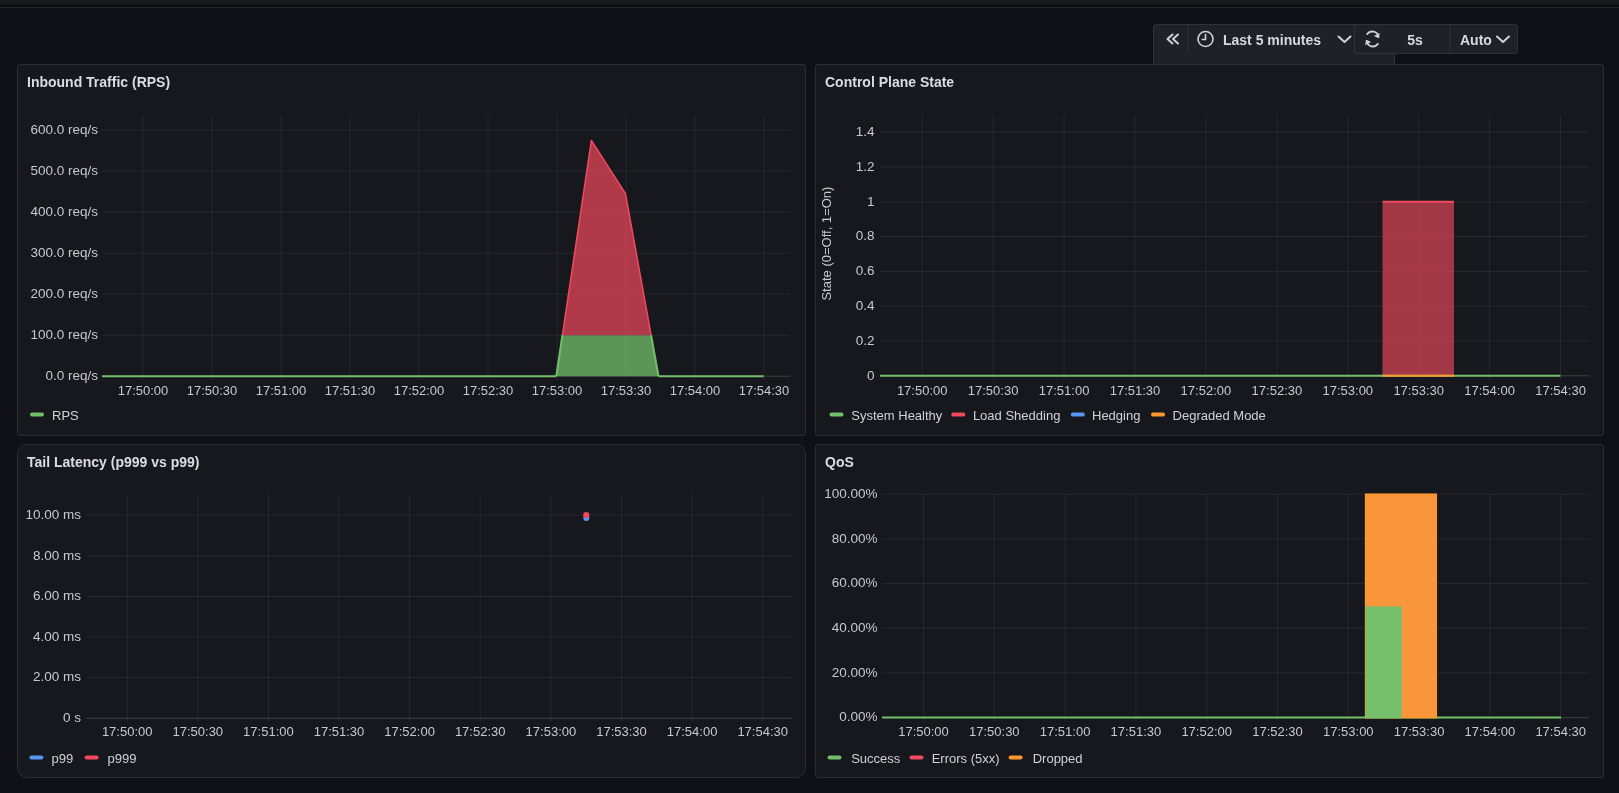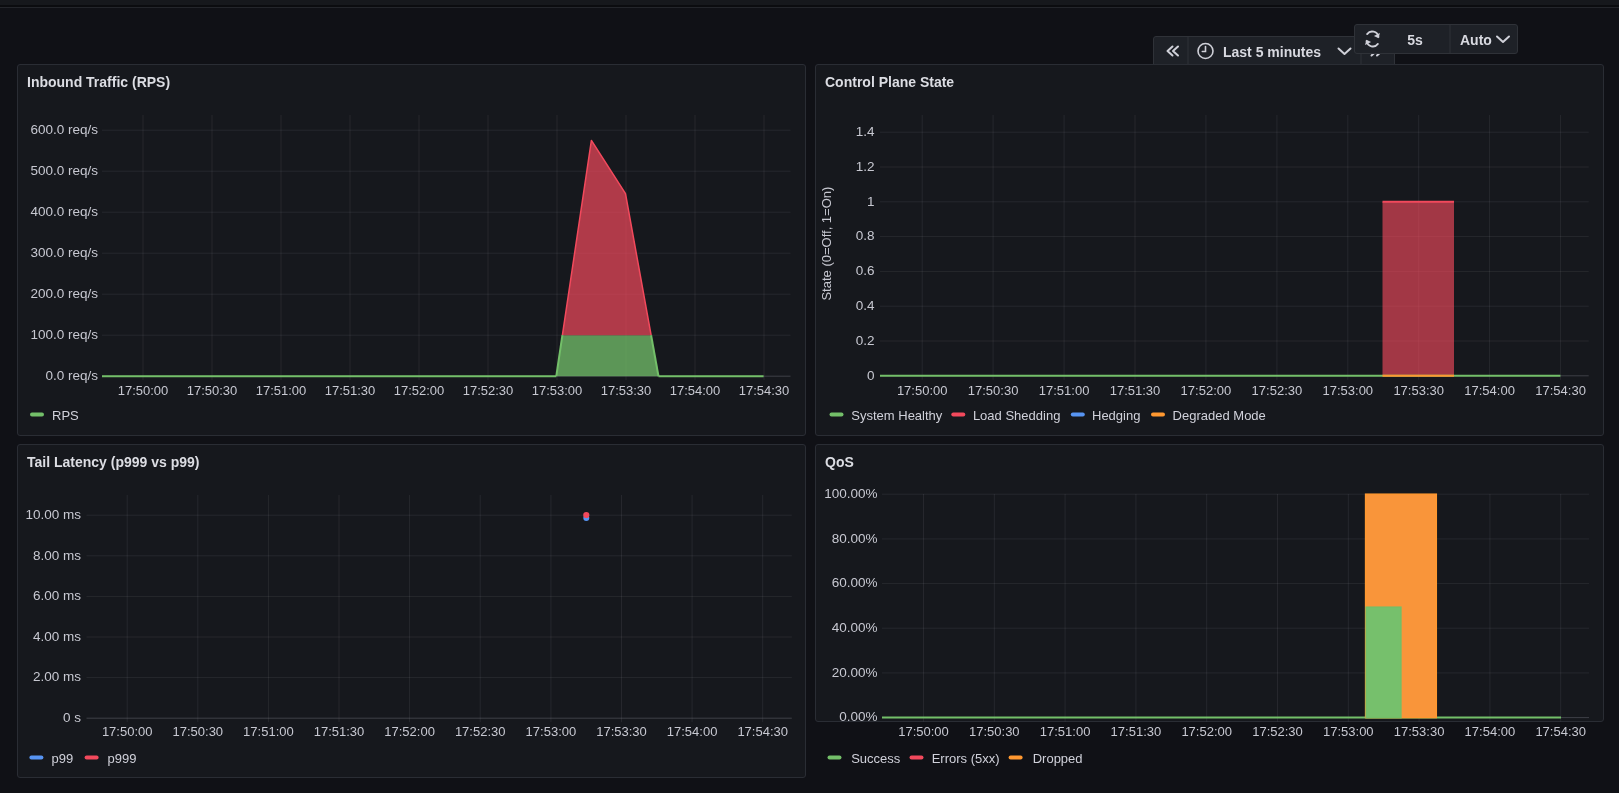--- a/index.html
+++ b/index.html
@@ -3,21 +3,21 @@
 * { margin:0; padding:0; }
 body { width:1619px; height:793px; background:#101116; overflow:hidden;
        font-family:"Liberation Sans", sans-serif; position:relative; }
 svg { position:absolute; left:0; top:0; font-family:"Liberation Sans", sans-serif; }
 </style></head>
 <body>
 <div style="position:absolute;left:0;top:0;width:100%;height:5px;background:#16181c;"></div>
 <div style="position:absolute;left:0;top:5px;width:100%;height:2px;background:#0b0c0f;"></div>
 <div style="position:absolute;left:0;top:7px;width:100%;height:1px;background:#24262b;"></div>
 
-<div style="position:absolute;left:1153px;top:24px;width:242px;height:44px;background:#1e2127;border:1px solid #2f3238;border-radius:3px;box-sizing:border-box;margin-top:12px;">
+<div style="position:absolute;left:1153px;top:24px;width:242px;height:44px;background:#1e2127;border:1px solid #2f3238;border-radius:3px;box-sizing:border-box;">
   <svg width="240" height="28" viewBox="0 0 240 28">
   <line x1="34" y1="0" x2="34" y2="28" stroke="#2f3238"></line>
   <line x1="207" y1="0" x2="207" y2="28" stroke="#2f3238"></line>
   <g stroke="#cfd0d8" stroke-width="2" fill="none" stroke-linecap="round" stroke-linejoin="round">
     <path d="M18.5 9.5 L13.5 14 L18.5 18.5 M24 9.5 L19 14 L24 18.5"></path>
     <path d="M217.5 9.5 L222.5 14 L217.5 18.5 M223 9.5 L228 14 L223 18.5"></path>
   </g>
   <circle cx="51.5" cy="14" r="7.5" fill="none" stroke="#cfd0d8" stroke-width="1.6"></circle>
   <path d="M51.5 9.5 L51.5 14.5 L48.3 14.5" fill="none" stroke="#cfd0d8" stroke-width="1.6" stroke-linecap="round"></path>
   <text x="69" y="14.5" dominant-baseline="central" font-size="14" font-weight="bold" fill="#d8d9e0">Last 5 minutes</text>
@@ -160,21 +160,21 @@
       <rect x="13.5" y="347.6" width="14" height="4" rx="2" fill="#73bf69"></rect>
 <text x="35.3" y="350.1" dominant-baseline="central" font-size="13" fill="#d0d1da">System Healthy</text>
 <rect x="135.3" y="347.6" width="14" height="4" rx="2" fill="#f2495c"></rect>
 <text x="156.9" y="350.1" dominant-baseline="central" font-size="13" fill="#d0d1da">Load Shedding</text>
 <rect x="254.8" y="347.6" width="14" height="4" rx="2" fill="#5794f2"></rect>
 <text x="276.0" y="350.1" dominant-baseline="central" font-size="13" fill="#d0d1da">Hedging</text>
 <rect x="335.0" y="347.6" width="14" height="4" rx="2" fill="#ff9830"></rect>
 <text x="356.6" y="350.1" dominant-baseline="central" font-size="13" fill="#d0d1da">Degraded Mode</text>
     </svg>
   </div>
-<div style="position:absolute;left:17px;top:444px;width:789px;height:334px;background:#16181d;border:1px solid #2a2d34;border-radius:3px;box-sizing:border-box;">
+<div style="position:absolute;left:17px;top:444px;width:789px;height:334px;background:#16181d;border:1px solid #2a2d34;border-radius:10px;box-sizing:border-box;">
     <svg width="789" height="334" viewBox="0 0 789 334">
       <text x="9" y="22" font-size="14" font-weight="bold" fill="#dcdde3">Tail Latency (p999 vs p99)</text>
       <line x1="68.5" y1="70.2" x2="773.8" y2="70.2" stroke="rgba(204,204,220,0.085)" stroke-width="1"></line>
 <line x1="68.5" y1="110.8" x2="773.8" y2="110.8" stroke="rgba(204,204,220,0.085)" stroke-width="1"></line>
 <line x1="68.5" y1="151.4" x2="773.8" y2="151.4" stroke="rgba(204,204,220,0.085)" stroke-width="1"></line>
 <line x1="68.5" y1="192.0" x2="773.8" y2="192.0" stroke="rgba(204,204,220,0.085)" stroke-width="1"></line>
 <line x1="68.5" y1="232.6" x2="773.8" y2="232.6" stroke="rgba(204,204,220,0.085)" stroke-width="1"></line>
 <line x1="109.2" y1="50.0" x2="109.2" y2="273.2" stroke="rgba(204,204,220,0.085)" stroke-width="1"></line>
 <line x1="109.2" y1="273.2" x2="109.2" y2="277.2" stroke="rgba(204,204,220,0.085)" stroke-width="1"></line>
 <line x1="179.8" y1="50.0" x2="179.8" y2="273.2" stroke="rgba(204,204,220,0.085)" stroke-width="1"></line>
@@ -213,21 +213,21 @@
 <text x="674.1" y="286.6" text-anchor="middle" dominant-baseline="central" font-size="13" fill="#c7c8d1">17:54:00</text>
 <text x="744.7" y="286.6" text-anchor="middle" dominant-baseline="central" font-size="13" fill="#c7c8d1">17:54:30</text>
       <circle cx="568.3" cy="73.0" r="3.0" fill="#5794f2"></circle>
 <circle cx="568.3" cy="70.0" r="3.1" fill="#f2495c"></circle>
       <rect x="11.4" y="310.6" width="14" height="4" rx="2" fill="#5794f2"></rect>
 <text x="33.6" y="313.1" dominant-baseline="central" font-size="13" fill="#d0d1da">p99</text>
 <rect x="66.6" y="310.6" width="14" height="4" rx="2" fill="#f2495c"></rect>
 <text x="89.5" y="313.1" dominant-baseline="central" font-size="13" fill="#d0d1da">p999</text>
     </svg>
   </div>
-<div style="position:absolute;left:815px;top:444px;width:789px;height:278px;background:#16181d;border:1px solid #2a2d34;border-radius:3px;box-sizing:border-box;">
+<div style="position:absolute;left:815px;top:444px;width:789px;height:334px;background:#16181d;border:1px solid #2a2d34;border-radius:3px;box-sizing:border-box;">
     <svg width="789" height="334" viewBox="0 0 789 334">
       <text x="9" y="22" font-size="14" font-weight="bold" fill="#dcdde3">QoS</text>
       <line x1="66" y1="49.2" x2="773" y2="49.2" stroke="rgba(204,204,220,0.085)" stroke-width="1"></line>
 <line x1="66" y1="93.9" x2="773" y2="93.9" stroke="rgba(204,204,220,0.085)" stroke-width="1"></line>
 <line x1="66" y1="138.6" x2="773" y2="138.6" stroke="rgba(204,204,220,0.085)" stroke-width="1"></line>
 <line x1="66" y1="183.2" x2="773" y2="183.2" stroke="rgba(204,204,220,0.085)" stroke-width="1"></line>
 <line x1="66" y1="227.9" x2="773" y2="227.9" stroke="rgba(204,204,220,0.085)" stroke-width="1"></line>
 <line x1="107.5" y1="49.0" x2="107.5" y2="272.6" stroke="rgba(204,204,220,0.085)" stroke-width="1"></line>
 <line x1="107.5" y1="272.6" x2="107.5" y2="276.6" stroke="rgba(204,204,220,0.085)" stroke-width="1"></line>
 <line x1="178.3" y1="49.0" x2="178.3" y2="272.6" stroke="rgba(204,204,220,0.085)" stroke-width="1"></line>

